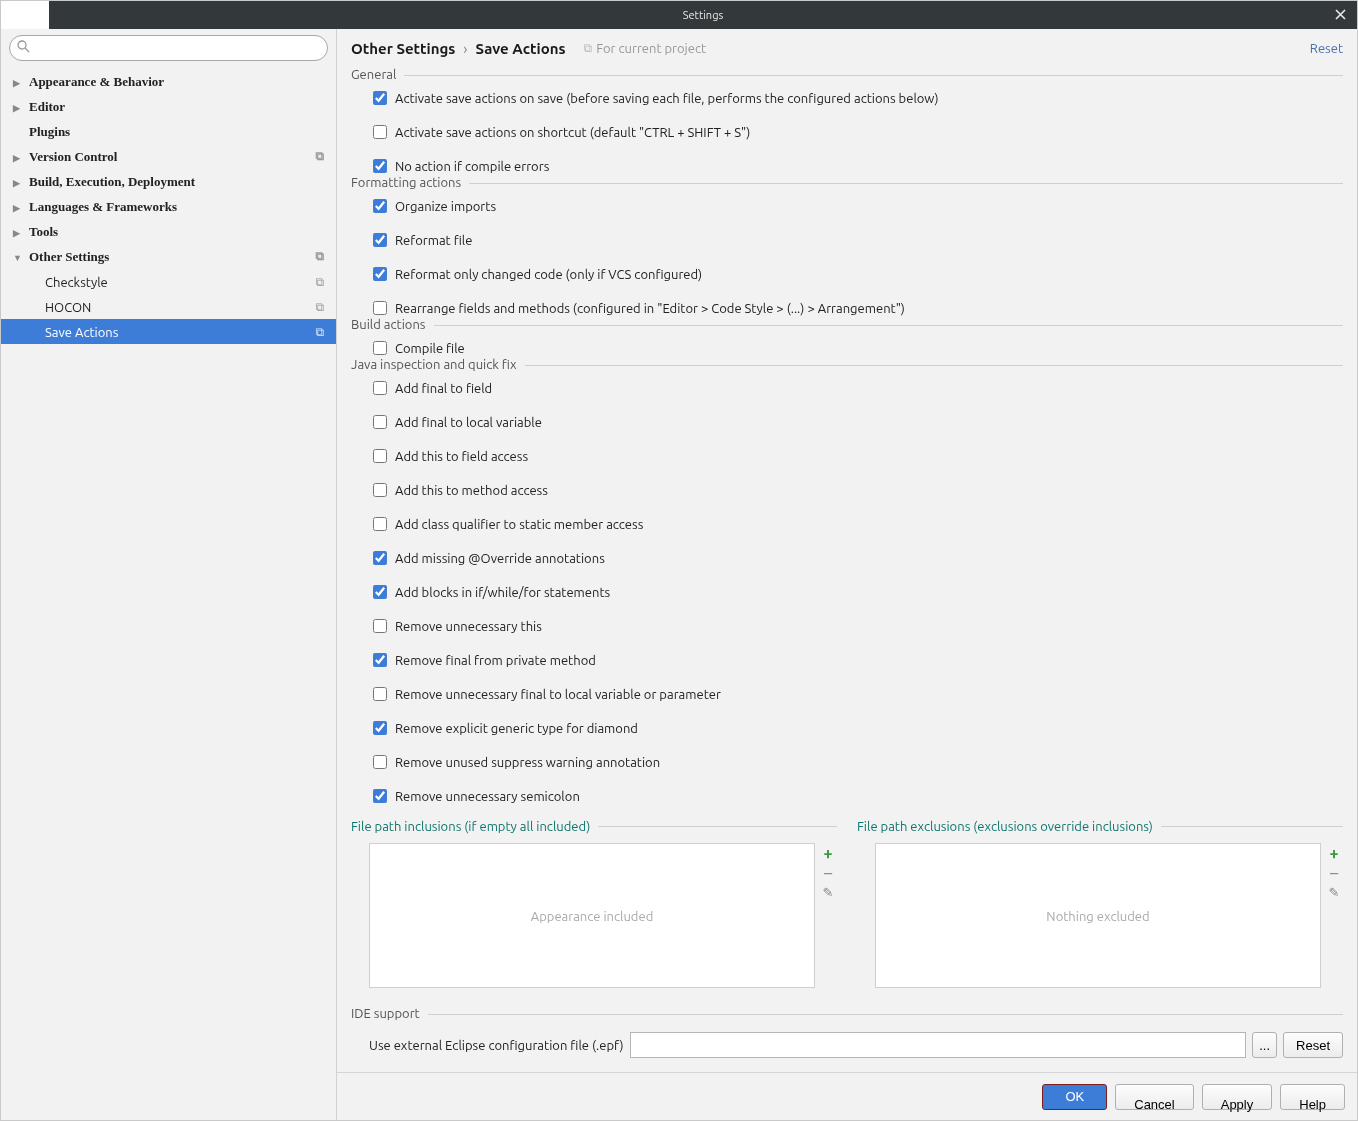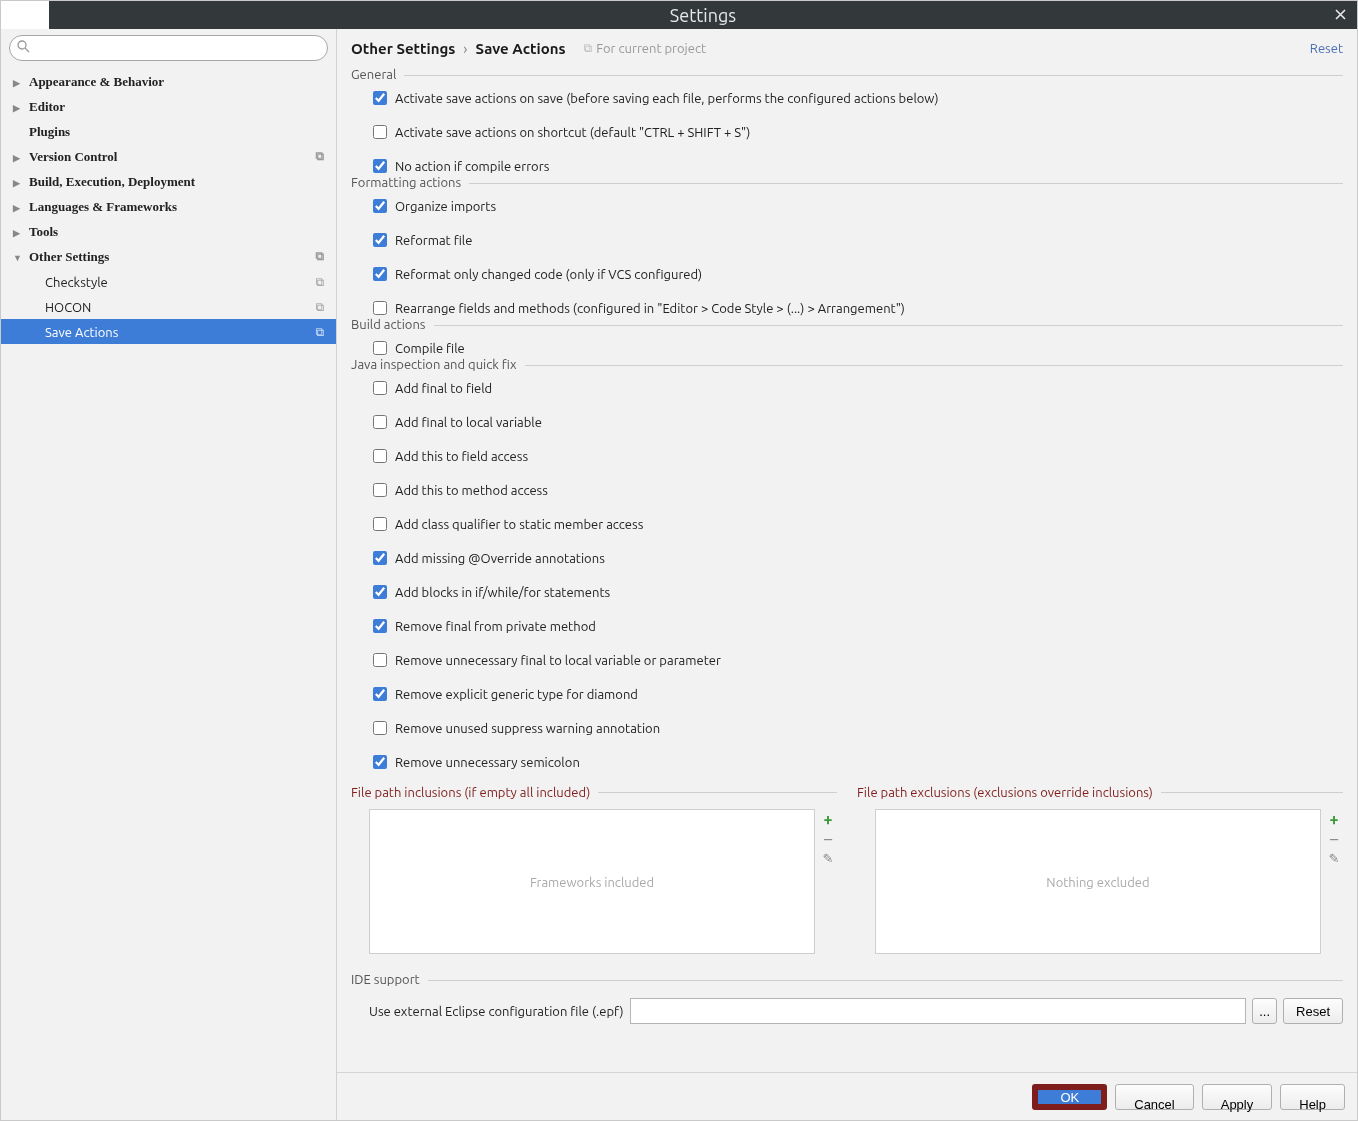--- a/index.html
+++ b/index.html
@@ -1,19 +1,19 @@
 <!DOCTYPE html>
 <html><head>
 <meta charset="utf-8">
 <style>
   * { box-sizing: border-box; margin: 0; padding: 0; }
   html, body { width: 1358px; height: 1121px; font-family: "Segoe UI", "Ubuntu", "Cantarell", sans-serif; font-size: 13px; color: #222; background: #ffffff; overflow: hidden; }
   .window { width: 1358px; height: 1121px; display: flex; flex-direction: column; border: 1px solid #c9c9c9; position: relative; }
   
-  .titlebar { background: #33393b; color: #e8e8e8; height: 28px; display: flex; align-items: center; justify-content: center; position: relative; font-size: 18px; margin-left: 48px; }
+  .titlebar { background: #33393b; color: #e8e8e8; height: 28px; display: flex; align-items: center; justify-content: center; position: relative; font-size: 11px; margin-left: 48px; }
   .titlebar .close { position: absolute; right: 8px; top: 4px; width: 18px; height: 18px; display:flex; align-items:center; justify-content:center; color:#e8e8e8; cursor:pointer; }
   
   .body { flex: 1; display: flex; min-height: 0; }
   .sidebar { width: 336px; background: #f2f2f2; border-right: 1px solid #d1d1d1; display: flex; flex-direction: column; }
   .search-wrap { padding: 6px 8px; }
   .search { position: relative; }
   .search input { width: 100%; height: 26px; border: 1px solid #a7a7a7; border-radius: 14px; padding: 2px 10px 2px 26px; font-size: 13px; background:#fff; }
   .search .icon { position: absolute; left: 8px; top: 5px; color: #888; font-size: 12px; }
   .tree { flex: 1; overflow: auto; padding-top: 2px; }
   .tree-item { display: flex; align-items: center; height: 25px; padding-left: 10px; cursor: pointer; position: relative; }
@@ -39,33 +39,33 @@
   .section-header::after { content:""; position:absolute; left: 0; right:0; bottom: -2px; }
   .section-title-row { display:flex; align-items:center; }
   .section-title-row .line { flex:1; height:1px; background:#cfcfcf; margin-left:8px; }
   .options { padding: 8px 0 2px 22px; display:flex; flex-direction:column; gap:20px; }
   .opt { display:flex; align-items:center; gap:8px; font-size:13px; color:#222; }
   .opt input[type=checkbox] { width:14px; height:14px; accent-color:#3d7cd7; }
   .two-col { display:flex; gap:20px; margin-top:14px; }
   .col { flex:1; display:flex; flex-direction:column; }
   .col-header-row { display:flex; align-items:center; }
   .col-header-row .line { flex:1; height:1px; background:#cfcfcf; margin-left:8px; }
-  .col-header { font-size:13px; color:#7f1d1d; }
+  .col-header { font-size:13px; color:#0f766e; }
   .list-wrap { display:flex; margin-top:10px; margin-left: 18px; flex:1; }
   .list-box { flex:1; height:145px; background:#fff; border:1px solid #cfcfcf; display:flex; align-items:center; justify-content:center; color:#aaa; font-size:13px; }
   .list-tools { width:22px; display:flex; flex-direction:column; align-items:center; gap:8px; padding-top:4px; padding-left:4px; color:#888; }
   .list-tools .add { color:#3c9a3c; font-weight:700; font-size:16px; cursor:pointer; line-height:12px; }
   .list-tools .rem { font-size:18px; cursor:default; line-height:10px; }
   .list-tools .edit { font-size:13px; cursor:default; }
   .ide-row { display:flex; align-items:center; gap:6px; margin-top:10px; margin-left:18px; }
   .ide-row input[type=text] { flex:1; height:26px; border:1px solid #b5b5b5; background:#fff; padding:2px 6px; font-size:13px; }
   .btn { height:26px; border:1px solid #b0b0b0; background:linear-gradient(#fdfdfd,#ececec); border-radius:3px; padding:0 12px; font-size:13px; cursor:pointer; }
   .btn.small { padding:0 6px; }
   .footer { border-top:1px solid #d5d5d5; height:48px; display:flex; align-items:center; justify-content:flex-end; gap:8px; padding:0 12px; background:#f2f2f2; }
-  .btn.primary { background:#3d7cd7; border:6px solid #7f1d1d; color:#fff; padding:0 22px; }
+  .btn.primary { background:#3d7cd7; border:1px solid #7f1d1d; color:#fff; padding:0 22px; }
   .btn.wide { padding:12px 18px; }
 </style>
 </head>
 <body>
 
 <div class="window">
   <div class="titlebar">
     <span>Settings</span>
     <span class="close">
       <svg width="11" height="11" viewBox="0 0 11 11">
@@ -236,20 +236,24 @@
               </label>
               <label class="opt">
                 <input type="checkbox" checked="" style="">
                 <span>Add missing @Override annotations</span>
               </label>
               <label class="opt">
                 <input type="checkbox" checked="" style="">
                 <span>Add blocks in if/while/for statements</span>
               </label>
               <label class="opt">
+                <input type="checkbox" style="">
+                <span>Remove unnecessary this</span>
+              </label>
+              <label class="opt">
                 <input type="checkbox" checked="" style="">
                 <span>Remove final from private method</span>
               </label>
               <label class="opt">
                 <input type="checkbox" style="">
                 <span>Remove unnecessary final to local variable or parameter</span>
               </label>
               <label class="opt">
                 <input type="checkbox" checked="" style="">
                 <span>Remove explicit generic type for diamond</span>
@@ -266,21 +270,21 @@
           </div>
 
         <div class="two-col">
           <div class="col">
             <div class="col-header-row">
               <span class="col-header">File path inclusions (if empty all included)</span>
               <span class="line"></span>
             </div>
             <div class="list-wrap">
               <div class="list-box">
-                <span>Frameworks included</span>
+                <span>Appearance included</span>
               </div>
               <div class="list-tools">
                 <span class="add">+</span>
                 <span class="rem">−</span>
                 <span class="edit">✎</span>
               </div>
             </div>
           </div>
           <div class="col">
             <div class="col-header-row">

